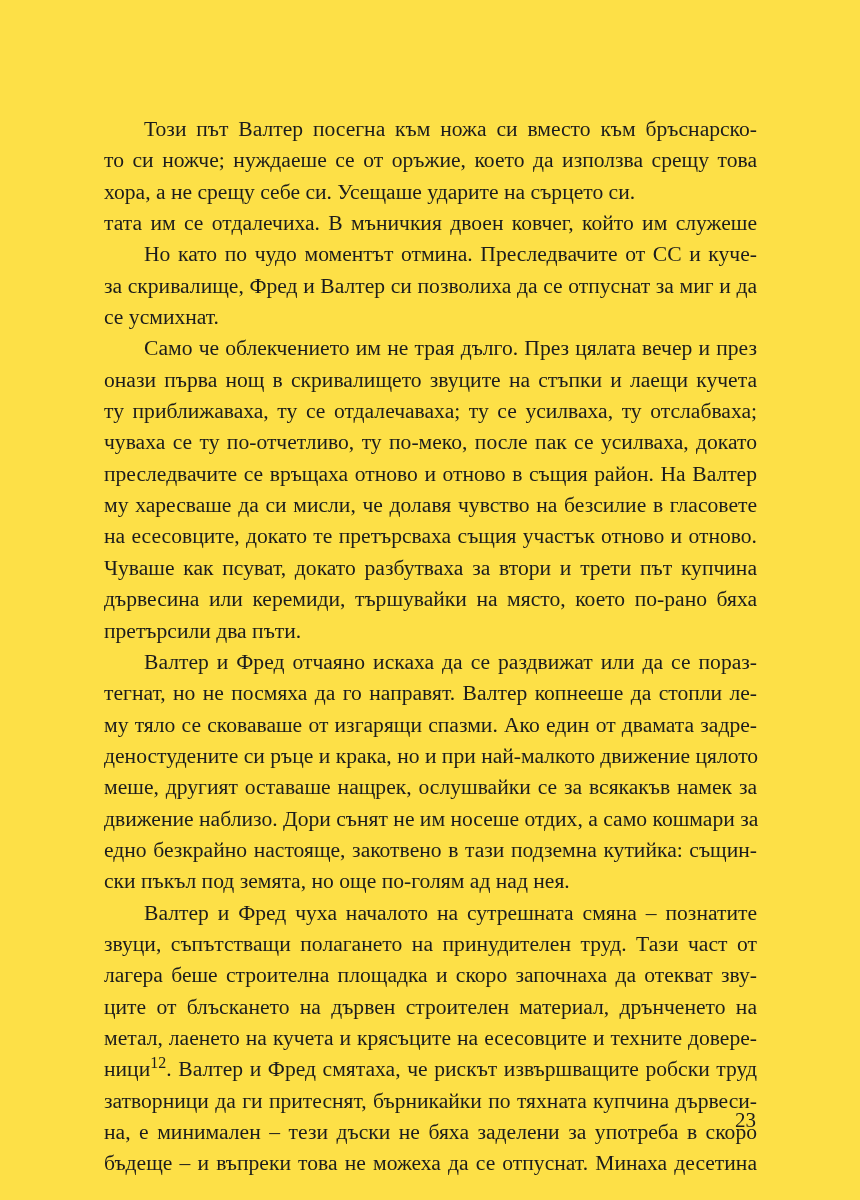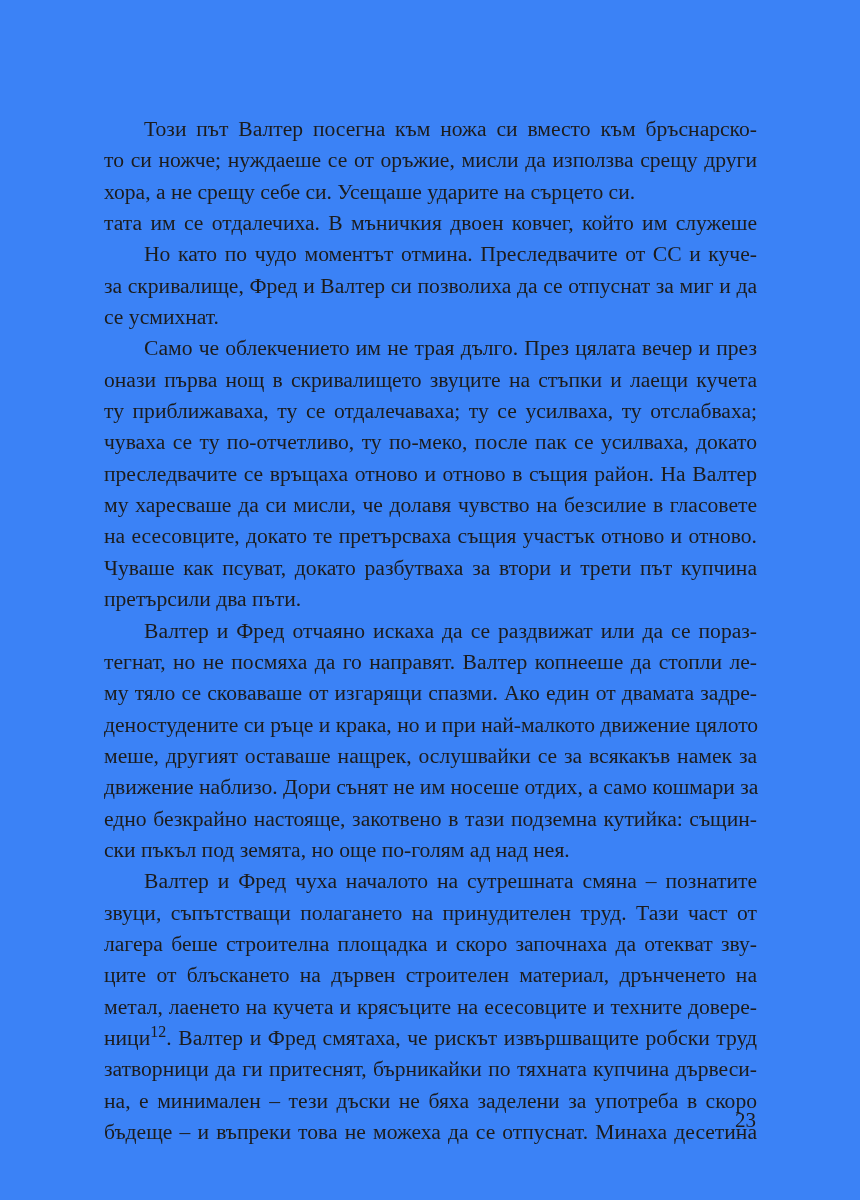--- a/index.html
+++ b/index.html
@@ -12,21 +12,21 @@
       height: 1200px;
       position: relative;
       overflow: hidden;
       font-family: "Liberation Serif", "DejaVu Serif", serif;
       color: #1a1a1a;
     }
     .page {
       position: absolute;
       left: 0; top: 0;
       width: 860px; height: 1200px;
-      background: #3b82f6;
+      background: #fde047;
     }
     .text-block {
       position: absolute;
       left: 104px;
       top: 114px;
       width: 653px;
     }
     .line {
       display: block;
       height: 31.35px;
@@ -53,34 +53,35 @@
       color: #1c1c1c;
       text-align: center;
     }
   </style>
 </head>
 <body>
 
 <div class="page">
   <div class="text-block" id="text-block">
       <span class="line indent"><span>Този път Валтер посегна към ножа си вместо към бръснарско-</span></span>
-      <span class="line"><span>то си ножче; нуждаеше се от оръжие, мисли да използва срещу други</span></span>
+      <span class="line"><span>то си ножче; нуждаеше се от оръжие, което да използва срещу това</span></span>
       <span class="line last"><span>хора, а не срещу себе си. Усещаше ударите на сърцето си.</span></span>
       <span class="line"><span>тата им се отдалечиха. В мъничкия двоен ковчег, който им служеше</span></span>
       <span class="line indent"><span>Но като по чудо моментът отмина. Преследвачите от СС и куче-</span></span>
       <span class="line"><span>за скривалище, Фред и Валтер си позволиха да се отпуснат за миг и да</span></span>
       <span class="line last"><span>се усмихнат.</span></span>
       <span class="line indent"><span>Само че облекчението им не трая дълго. През цялата вечер и през</span></span>
       <span class="line"><span>онази първа нощ в скривалището звуците на стъпки и лаещи кучета</span></span>
       <span class="line"><span>ту приближаваха, ту се отдалечаваха; ту се усилваха, ту отслабваха;</span></span>
       <span class="line"><span>чуваха се ту по-отчетливо, ту по-меко, после пак се усилваха, докато</span></span>
       <span class="line"><span>преследвачите се връщаха отново и отново в същия район. На Валтер</span></span>
       <span class="line"><span>му харесваше да си мисли, че долавя чувство на безсилие в гласовете</span></span>
       <span class="line"><span>на есесовците, докато те претърсваха същия участък отново и отново.</span></span>
       <span class="line"><span>Чуваше как псуват, докато разбутваха за втори и трети път купчина</span></span>
+      <span class="line"><span>дървесина или керемиди, тършувайки на място, което по-рано бяха</span></span>
       <span class="line last"><span>претърсили два пъти.</span></span>
       <span class="line indent"><span>Валтер и Фред отчаяно искаха да се раздвижат или да се пораз-</span></span>
       <span class="line"><span>тегнат, но не посмяха да го направят. Валтер копнееше да стопли ле-</span></span>
       <span class="line"><span>му тяло се сковаваше от изгарящи спазми. Ако един от двамата задре-</span></span>
       <span class="line"><span>деностудените си ръце и крака, но и при най-малкото движение цялото</span></span>
       <span class="line"><span>меше, другият оставаше нащрек, ослушвайки се за всякакъв намек за</span></span>
       <span class="line"><span>движение наблизо. Дори сънят не им носеше отдих, а само кошмари за</span></span>
       <span class="line"><span>едно безкрайно настояще, закотвено в тази подземна кутийка: същин-</span></span>
       <span class="line last"><span>ски пъкъл под земята, но още по-голям ад над нея.</span></span>
       <span class="line indent"><span>Валтер и Фред чуха началото на сутрешната смяна – познатите</span></span>

